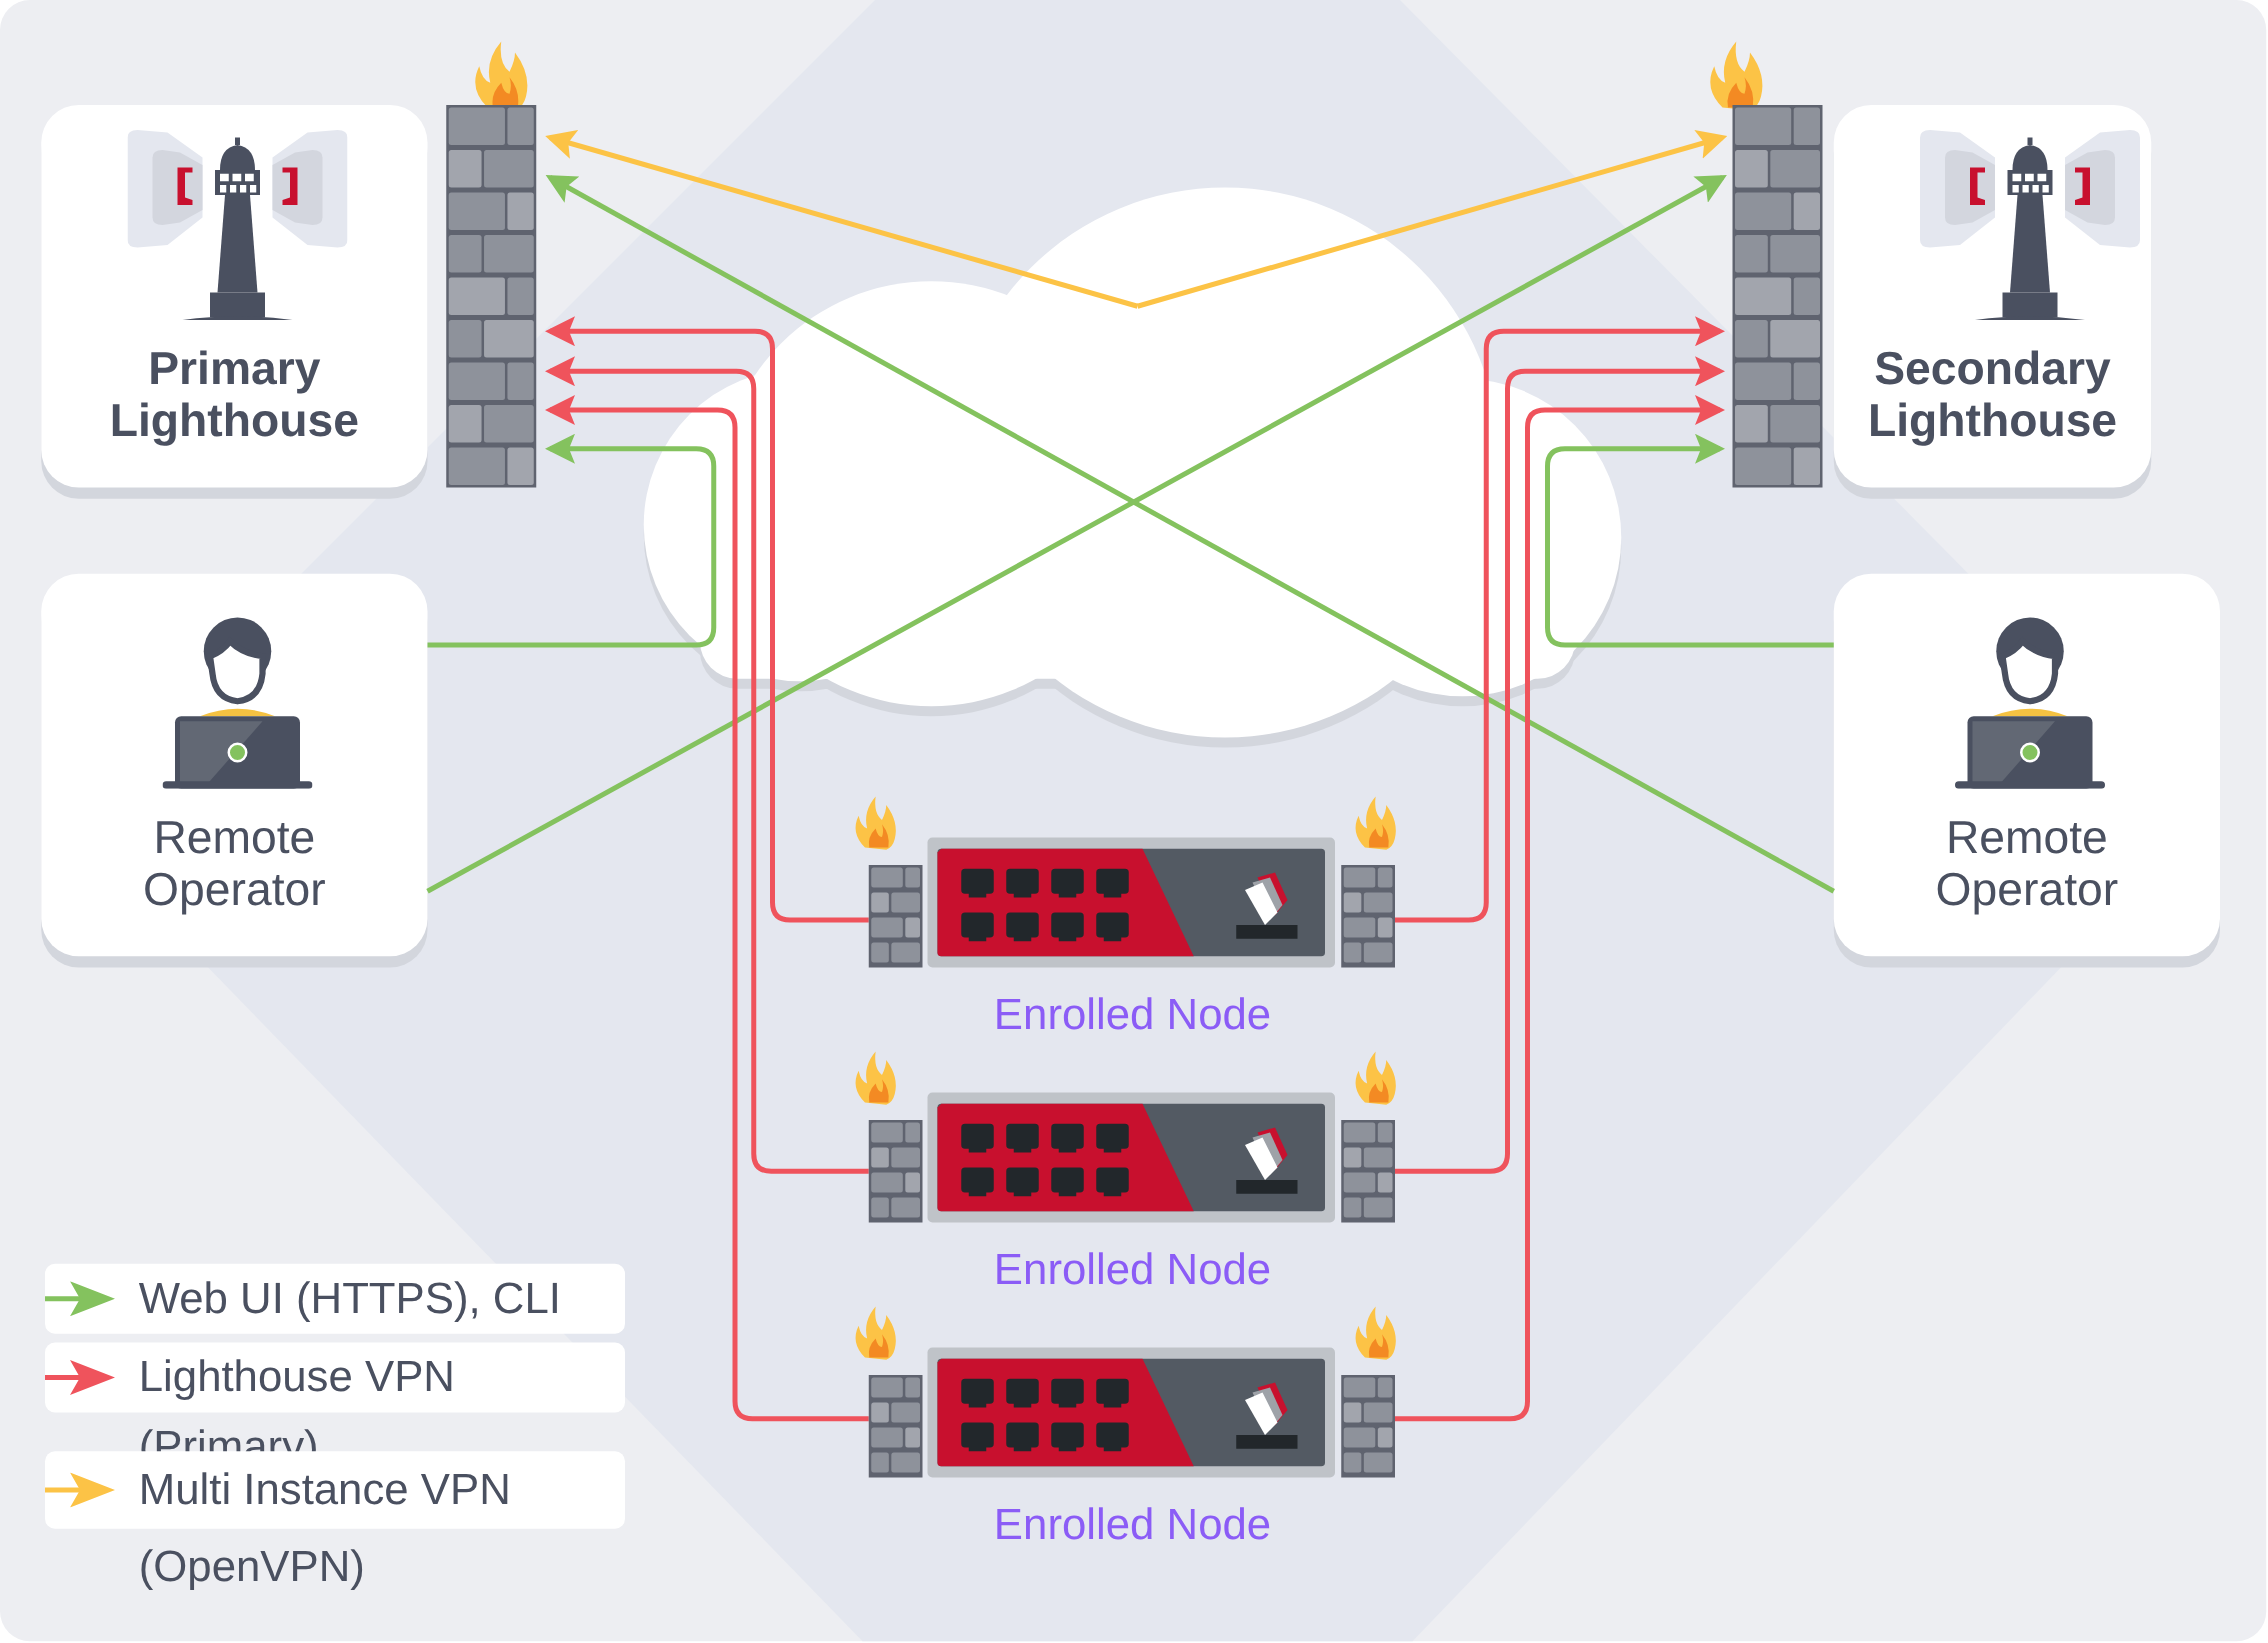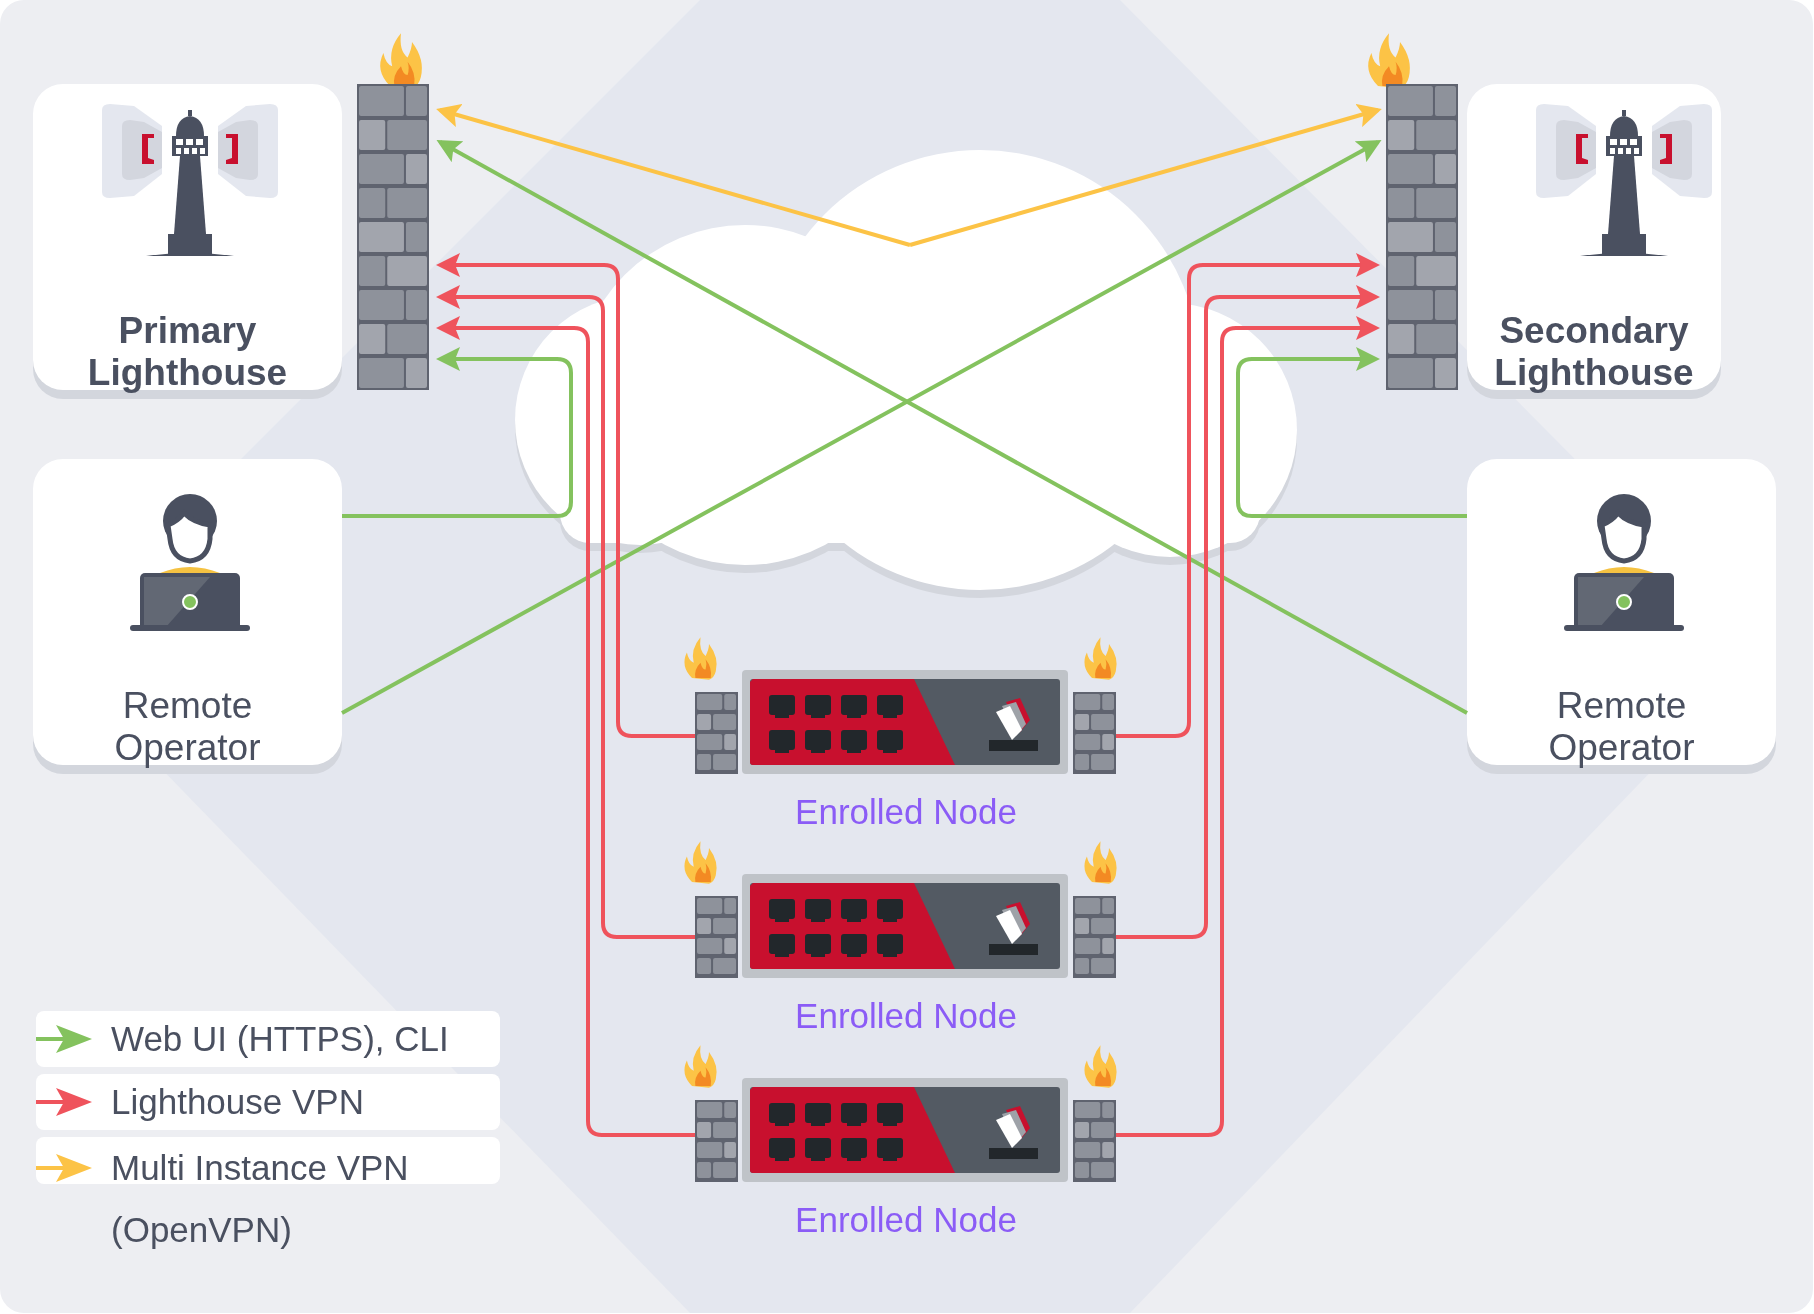--- a/index.html
+++ b/index.html
@@ -2,21 +2,21 @@
 <html><head>
 <meta charset="utf-8">
 <style>
   html, body { margin:0; padding:0; background:#ffffff; }
   body { width:1814px; height:1314px; position:relative; overflow:hidden;
          font-family:"Liberation Sans", "DejaVu Sans", sans-serif; }
   #stage { position:absolute; left:0; top:0; width:1814px; height:1314px; }
   .card { position:absolute; background:#ffffff; border-radius:30px;
           box-shadow:0 9px 0 #d3d6dd; }
   .card-title { position:absolute; left:0; right:0; text-align:center; color:#4a5060;
-                font-size:37px; line-height:42px;margin-top:36px; }
+                font-size:37px; line-height:42px; }
   .card-title.bold { font-weight:bold; }
   .node-label { position:absolute; width:400px; text-align:center; color:#8b5cf6; font-size:35px; }
   .legend-row { position:absolute; left:36px; width:464px; height:56px; background:#ffffff; border-radius:8px; }
   .legend-text { position:absolute; left:75px; top:0; line-height:56px; font-size:35px; color:#4a5060; }
   .legend-arrow { position:absolute; left:0; top:14px; width:56px; height:28px; }
 </style>
 </head>
 <body>
 
 <div id="stage">
@@ -347,21 +347,21 @@
         </svg>
       <span class="legend-text">Web UI (HTTPS), CLI (SSH)</span>
     </div>
     <div class="legend-row" style="top:1074px">
       <svg class="legend-arrow" viewBox="0 0 56 28">
           <rect x="0" y="12" width="30" height="4" fill="#ef535c"></rect>
           <path d="M20,0 L56,14 L20,28 L28,14 Z" fill="#ef535c"></path>
         </svg>
       <span class="legend-text">Lighthouse VPN (Primary)</span>
     </div>
-    <div class="legend-row" style="top:1137px;height:47px">
+    <div class="legend-row" style="top:1161px;height:62px">
       <svg class="legend-arrow" style="top:17px" viewBox="0 0 56 28">
           <rect x="0" y="12" width="30" height="4" fill="#fcc346"></rect>
           <path d="M20,0 L56,14 L20,28 L28,14 Z" fill="#fcc346"></path>
         </svg>
       <span class="legend-text" style="line-height:62px">Multi Instance VPN (OpenVPN)</span>
     </div>
   </div>
 </div>
 
 </body></html>

